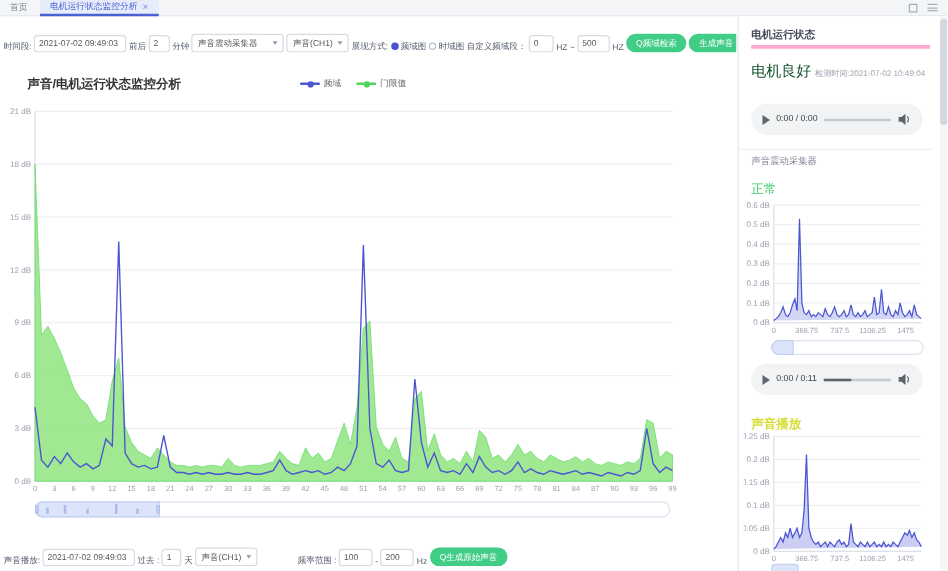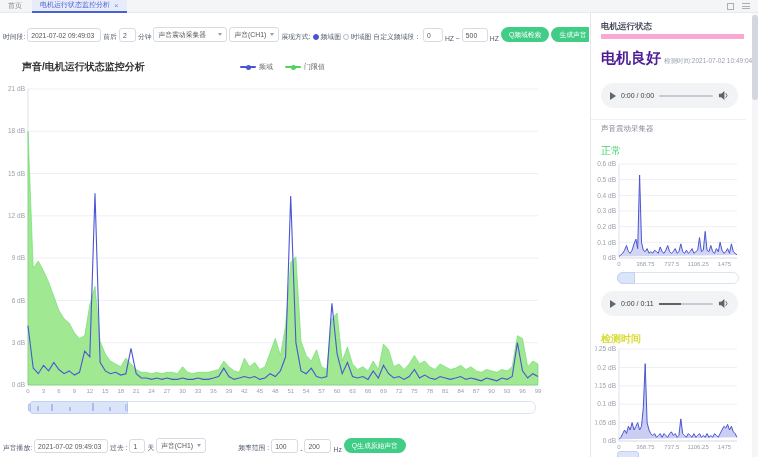--- a/index.html
+++ b/index.html
@@ -49,24 +49,24 @@
   
   .brush{position:absolute;left:28px;top:388px;width:508px;height:13px}
   .brush .track{position:absolute;inset:0;border:1px solid #dde3ef;border-radius:6px;background:#fff}
   .brush .sel{position:absolute;left:0;top:0;bottom:0;width:100px;background:#dbe4f9;
     border:1px solid #c3d2f4;border-radius:6px 0 0 6px}
   .spk{position:absolute;bottom:2px;width:2px;background:#9fb2e8;opacity:.8}
   .handle{position:absolute;top:2px;bottom:2px;width:3px;background:#c9d6f6;border:1px solid #aebfe9;border-radius:1px}
 
   
   .side{position:absolute;left:590px;top:13px;width:162px;bottom:0;border-left:1px solid #e4e7ee;background:#fff}
-  .side-header{position:absolute;left:10px;right:8px;top:6px;height:20px;border-bottom:5px solid #f9a8d4;
+  .side-header{position:absolute;left:10px;right:8px;top:6px;height:20px;border-bottom:3px solid #f9a8d4;
     font-size:8.5px;font-weight:bold;color:#464c5b;display:flex;align-items:center}
   .status{position:absolute;left:10px;top:36px;display:flex;align-items:baseline;gap:3px;white-space:nowrap}
-  .status .big{font-size:15px;font-weight:bold;color:#4c1d95}
+  .status .big{font-size:12px;font-weight:normal;color:#14532d}
   .status .small{font-size:6.5px;color:#9aa1ad}
   .player{position:absolute;left:10px;right:14px;height:25px;background:#f1f3f4;border-radius:13px;
     display:flex;align-items:center;gap:5px;padding:0 9px}
   .player.p1{top:70px}
   .player.p2{top:278px}
   .play{width:0;height:0;border-left:6px solid #606770;border-top:4px solid transparent;
     border-bottom:4px solid transparent;cursor:pointer;flex:none}
   .ptime{font-size:7px;color:#3c4043;flex:none}
   .pg{flex:1;height:2px;background:#c7cbd1;border-radius:1px;position:relative;cursor:pointer}
   .pg.half:before{content:"";position:absolute;left:0;top:0;bottom:0;width:42%;background:#5f6368}
@@ -302,21 +302,21 @@
     <div class="player p2">
       <span class="play"></span>
       <span class="ptime">0:00 / 0:11</span>
       <span class="pg half"></span>
       <svg class="spk-icon" width="11" height="11" viewBox="0 0 12 12">
         <path d="M1 4h2.5L7 1v10L3.5 8H1z" fill="#5f6368"></path>
         <path d="M8.5 3.5a3.5 3.5 0 010 5" stroke="#5f6368" stroke-width="1" fill="none"></path>
       </svg>
     </div>
 
-    <div class="lbl-mild">检测时间</div>
+    <div class="lbl-mild">声音播放</div>
     <div class="chart-b"><svg width="150" height="108">
           <line x1="24" y1="4" x2="142" y2="4" stroke="#edeff4" stroke-width="1"></line>
           <text x="21" y="6.2" text-anchor="end" font-size="6.5" fill="#9aa1ad">0.25 dB</text>
           <line x1="24" y1="22.39999999999999" x2="142" y2="22.39999999999999" stroke="#edeff4" stroke-width="1"></line>
           <text x="21" y="24.59999999999999" text-anchor="end" font-size="6.5" fill="#9aa1ad">0.2 dB</text>
           <line x1="24" y1="40.800000000000004" x2="142" y2="40.800000000000004" stroke="#edeff4" stroke-width="1"></line>
           <text x="21" y="43.00000000000001" text-anchor="end" font-size="6.5" fill="#9aa1ad">0.15 dB</text>
           <line x1="24" y1="59.199999999999996" x2="142" y2="59.199999999999996" stroke="#edeff4" stroke-width="1"></line>
           <text x="21" y="61.4" text-anchor="end" font-size="6.5" fill="#9aa1ad">0.1 dB</text>
           <line x1="24" y1="77.6" x2="142" y2="77.6" stroke="#edeff4" stroke-width="1"></line>

